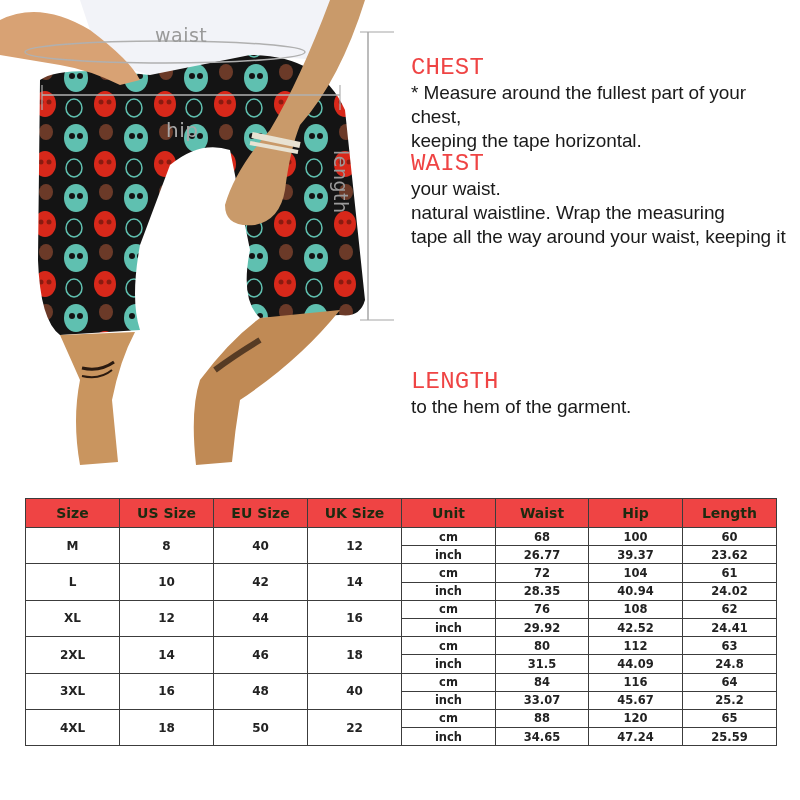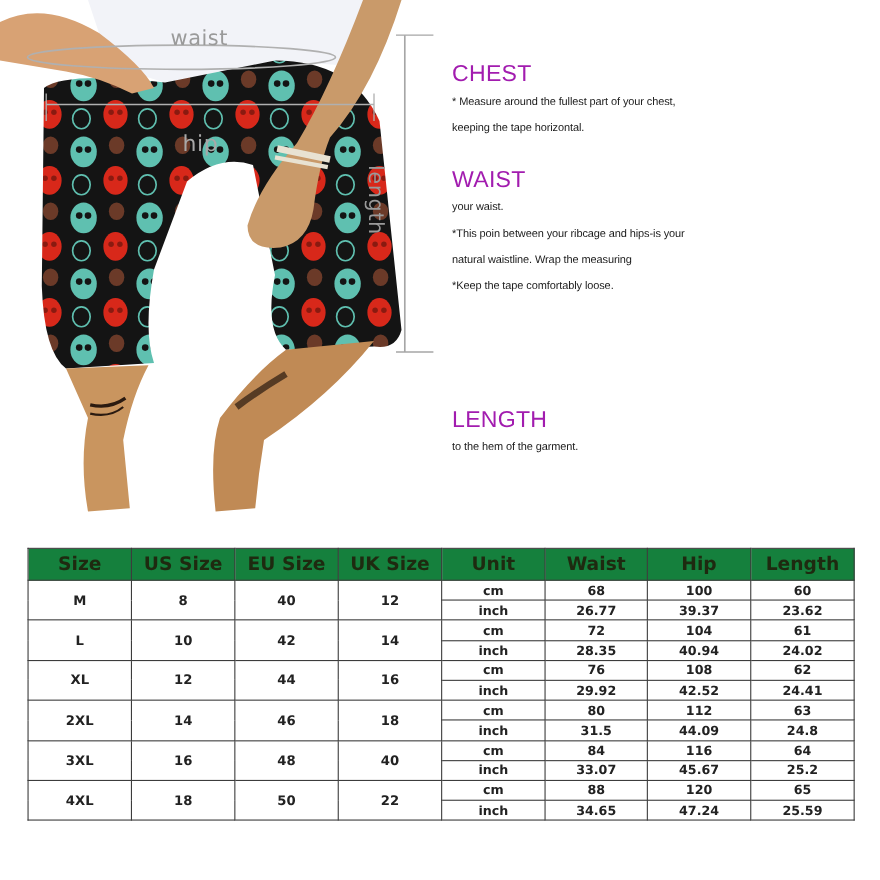--- a/index.html
+++ b/index.html
@@ -14,43 +14,43 @@
       font-size: 19px; letter-spacing: 0.5px;
     }
     .lbl-waist { left: 155px; top: 24px; }
     .lbl-hip { left: 166px; top: 118px; color: #a8a8a8; font-size: 20px; }
     .lbl-length { left: 352px; top: 150px; transform: rotate(90deg); transform-origin: left top; font-size: 19px; }
 
     
     .guide { position: absolute; left: 411px; top: 55px; width: 380px; }
     .section { margin-bottom: 0; }
     .section h2 {
-      font-family: Liberation Sans, sans-serif; font-weight: 400;
-      font-size: 21px; color: #a21caf; letter-spacing: 0.2px; line-height: 26px;
+      font-family: Liberation Mono, monospace; font-weight: 400;
+      font-size: 24px; color: #ef4444; letter-spacing: 0.2px; line-height: 26px;
     }
     .section p {
-      font-size: 10px; line-height: 24px; color: #1a1a1a; letter-spacing: -0.1px;
+      font-size: 19px; line-height: 24px; color: #1a1a1a; letter-spacing: -0.1px;
     }
     .sec-chest { position: absolute; top: 0; }
     .sec-waist { position: absolute; top: 96px; }
     .sec-length { position: absolute; top: 314px; }
 
     
     .size-table {
       position: absolute; left: 25px; top: 498px; width: 751px;
       border-collapse: collapse; table-layout: fixed;
       font-family: "DejaVu Sans", sans-serif; font-weight: bold; font-size: 11.5px;
       color: #222;
     }
     .size-table th, .size-table td {
       border: 1.5px solid #3c3c3c; text-align: center; vertical-align: middle;
       padding: 0;
     }
     .size-table th {
-      background: #15803d; height: 29px; font-size: 17px; color: #1e2a10;
+      background: #ef4444; height: 29px; font-size: 14px; color: #1e2a10;
     }
     .size-table td { height: 18.2px; background: #fff; }
     .size-table td.big { font-size: 12px; }
   </style>
 </head>
 <body>
 
 <div class="photo">
   <svg viewBox="0 0 400 470">
     <defs>
@@ -101,23 +101,22 @@
 
 <div class="guide">
   <div class="section sec-chest">
     <h2>CHEST</h2>
     <p>* Measure around the fullest part of your chest,</p>
     <p>keeping the tape horizontal.</p>
   </div>
   <div class="section sec-waist">
     <h2>WAIST</h2>
     <p>your waist.</p>
-    <p>*This poin between your ribcage and hips-is your</p>
     <p>natural waistline. Wrap the measuring</p>
-    <p>*Keep the tape comfortably loose.</p>
+    <p>tape all the way around your waist, keeping it</p>
   </div>
   <div class="section sec-length">
     <h2>LENGTH</h2>
     <p>to the hem of the garment.</p>
   </div>
 </div>
 
 <table class="size-table">
   <colgroup>
     <col style="width:94px">

